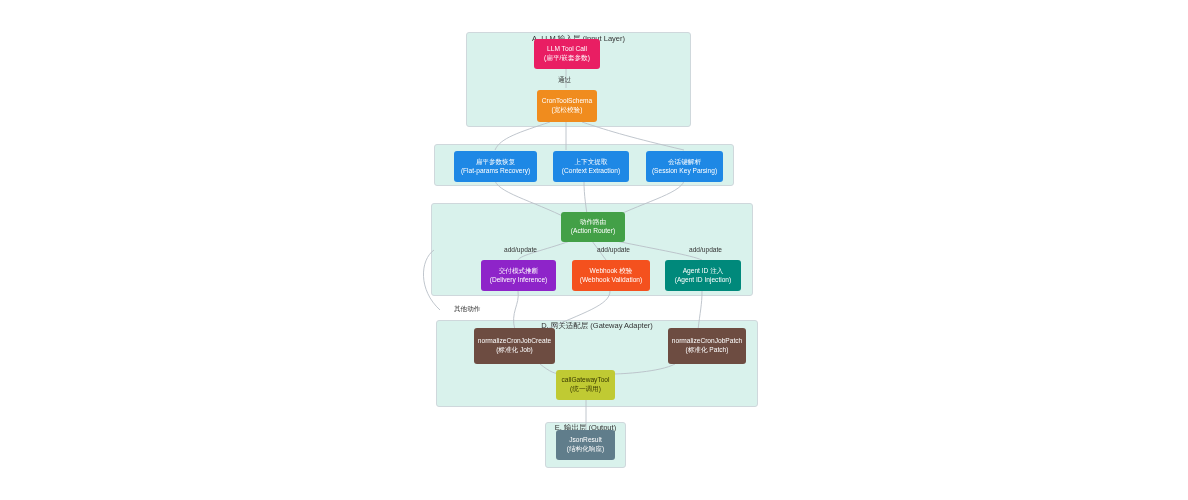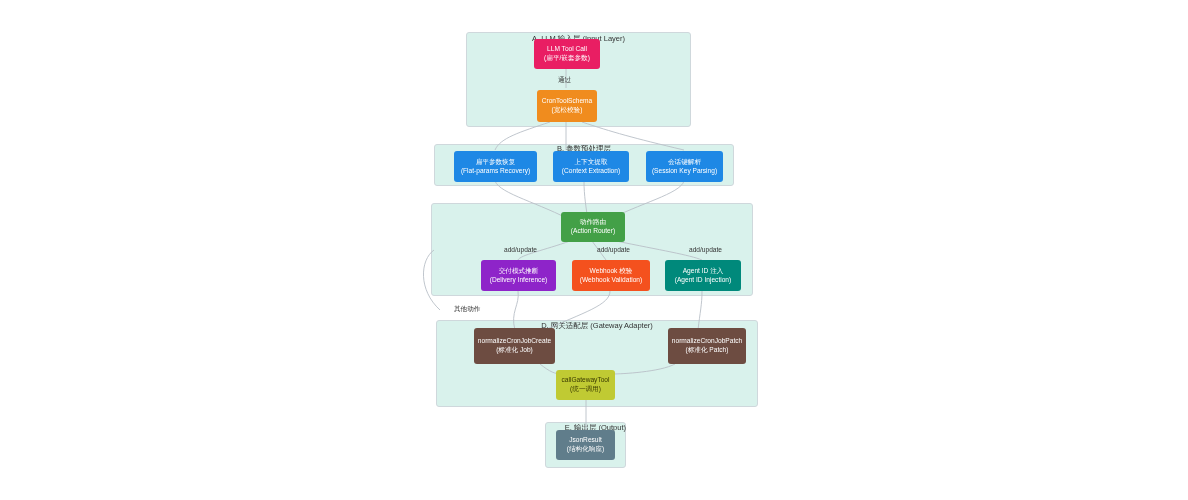--- a/index.html
+++ b/index.html
@@ -76,29 +76,28 @@
 </style>
 </head>
 <body>
 
 <div id="canvas">
 
   <div class="cluster" style="left:466px; top:32px; width:225px; height:95px; background:#d9f2ec;"></div>
   <div class="cluster-label" style="left:466px; top:34px; width:225px;">A. LLM 输入层 (Input Layer)</div>
 
   <div class="cluster" style="left:434px; top:144px; width:300px; height:42px; background:#d9f2ec;"></div>
-  <div class="cluster-label" style="left:434px; top:144px; width:300px;">B. 参数预处理层</div>
 
   <div class="cluster" style="left:431px; top:203px; width:322px; height:93px; background:#d9f2ec;"></div>
 
   <div class="cluster" style="left:436px; top:320px; width:322px; height:87px; background:#d9f2ec;"></div>
   <div class="cluster-label" style="left:436px; top:321px; width:322px;">D. 网关适配层 (Gateway Adapter)</div>
 
   <div class="cluster" style="left:545px; top:422px; width:81px; height:46px; background:#d9f2ec;"></div>
-  <div class="cluster-label" style="left:545px; top:423px; width:81px;text-align:right;">E. 输出层 (Output)</div>
+  <div class="cluster-label" style="left:545px; top:423px; width:81px;">E. 输出层 (Output)</div>
 
   <svg class="edges" viewBox="0 0 1188 500">
 
     <path d="M566,69 L566,88"></path>
 
     <path d="M550,122 C520,132 500,138 495,150"></path>
     <path d="M566,122 L566,150"></path>
     <path d="M582,122 C612,132 633,138 684,150"></path>
 
     <path d="M495,181 C500,194 540,203 574,222"></path>

